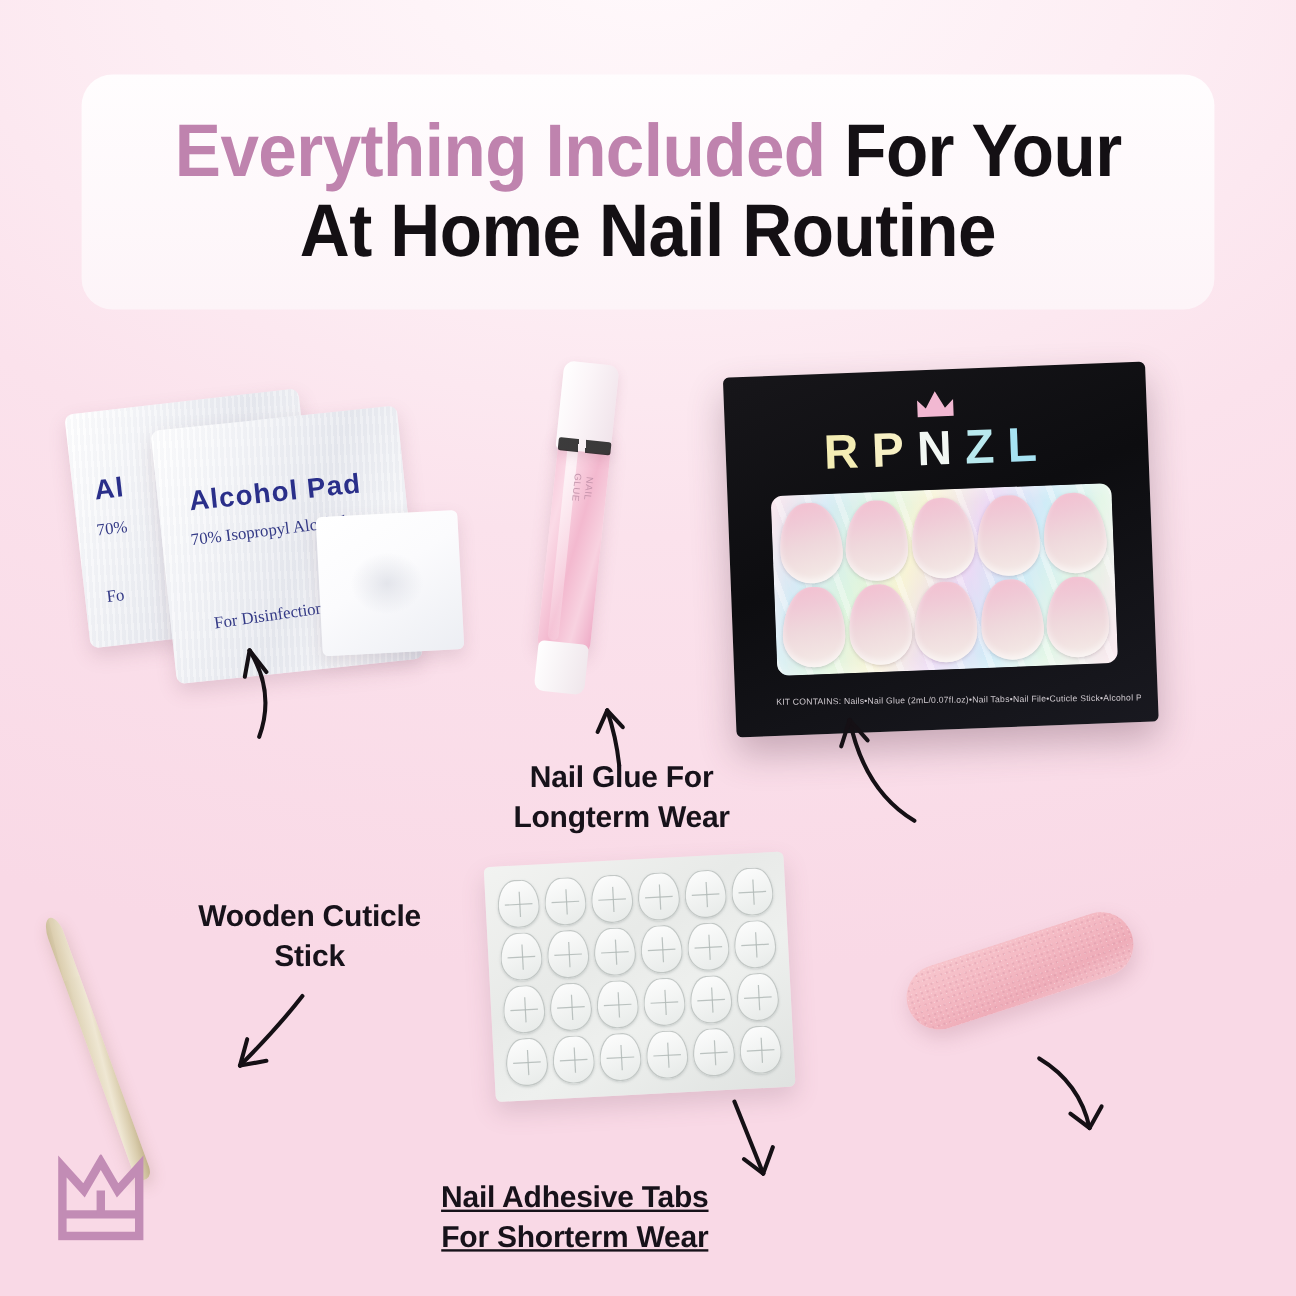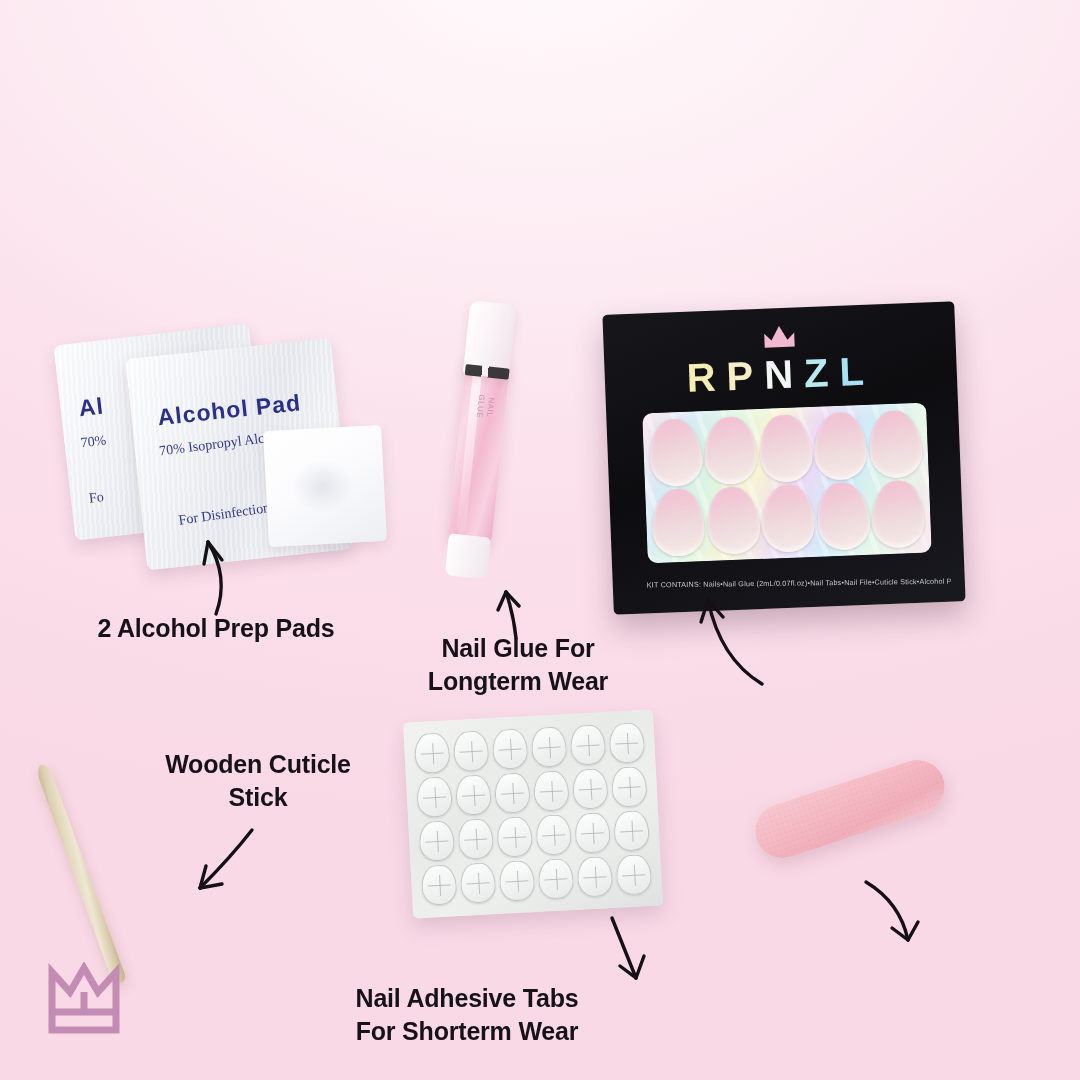--- a/index.html
+++ b/index.html
@@ -207,20 +207,26 @@
   }
 
   
   #logo{position:absolute;left:46px;top:962px;}
 </style>
 </head>
 <body>
 
 <div id="stage">
 
+  <div class="title-card">
+    <div class="title-line">
+      <span class="accent">Everything Included</span><span> For Your</span>
+    </div>
+    <div class="title-line">At Home Nail Routine</div>
+  </div>
 
   <div id="pads">
     <div class="packet" id="packetA">
       <div class="pk-text pk-title" style="left:18px;top:52px;">Al</div>
       <div class="pk-text pk-sub" style="left:16px;top:92px;">70%</div>
       <div class="pk-text pk-dis" style="left:18px;top:148px;">Fo</div>
     </div>
     <div class="packet" id="packetB">
       <div class="pk-text pk-title" style="left:26px;top:48px;">Alcohol  Pad</div>
       <div class="pk-text pk-sub" style="left:24px;top:86px;transform:rotate(-1deg);">70% Isopropyl Alcohol</div>
@@ -230,21 +236,20 @@
     <div id="padSquare"></div>
   </div>
 
   <div class="arrow" style="left:178px;top:534px;">
     <svg width="70" height="84" viewBox="0 0 70 84">
       <path d="M38 80 C 46 58, 46 34, 30 8" stroke-width="3.4"></path>
       <path d="M30 8 L 44 26" stroke-width="3.4"></path>
       <path d="M30 8 L 26 30" stroke-width="3.4"></path>
     </svg>
   </div>
-  <div class="cap" style="left:56px;top:612px;width:320px;">2 Alcohol Prep Pads</div>
 
   <div id="glue">
     <div class="pen-body"></div>
     <div class="pen-cap"></div>
     <div class="pen-band"></div>
     <div class="pen-label">NAIL GLUE</div>
     <div class="pen-tip"></div>
   </div>
 
   <div class="arrow" style="left:486px;top:588px;">
@@ -331,21 +336,21 @@
     </div>
   </div>
 
   <div class="arrow" style="left:606px;top:916px;">
     <svg width="72" height="76" viewBox="0 0 72 76">
       <path d="M6 2 C 14 22, 22 42, 30 62" stroke-width="3.4"></path>
       <path d="M30 62 L 14 50" stroke-width="3.4"></path>
       <path d="M30 62 L 38 40" stroke-width="3.4"></path>
     </svg>
   </div>
-  <div class="cap" style="left:322px;top:982px;width:290px;">Nail Adhesive Tabs
+  <div class="cap" style="left:334px;top:982px;width:290px;text-decoration:underline;">Nail Adhesive Tabs
 For Shorterm Wear</div>
 
   <div id="file"></div>
   <div class="arrow" style="left:862px;top:878px;">
     <svg width="72" height="74" viewBox="0 0 72 74">
       <path d="M4 4 C 24 16, 40 34, 46 62" stroke-width="3.4"></path>
       <path d="M46 62 L 30 50" stroke-width="3.4"></path>
       <path d="M46 62 L 56 44" stroke-width="3.4"></path>
     </svg>
   </div>

